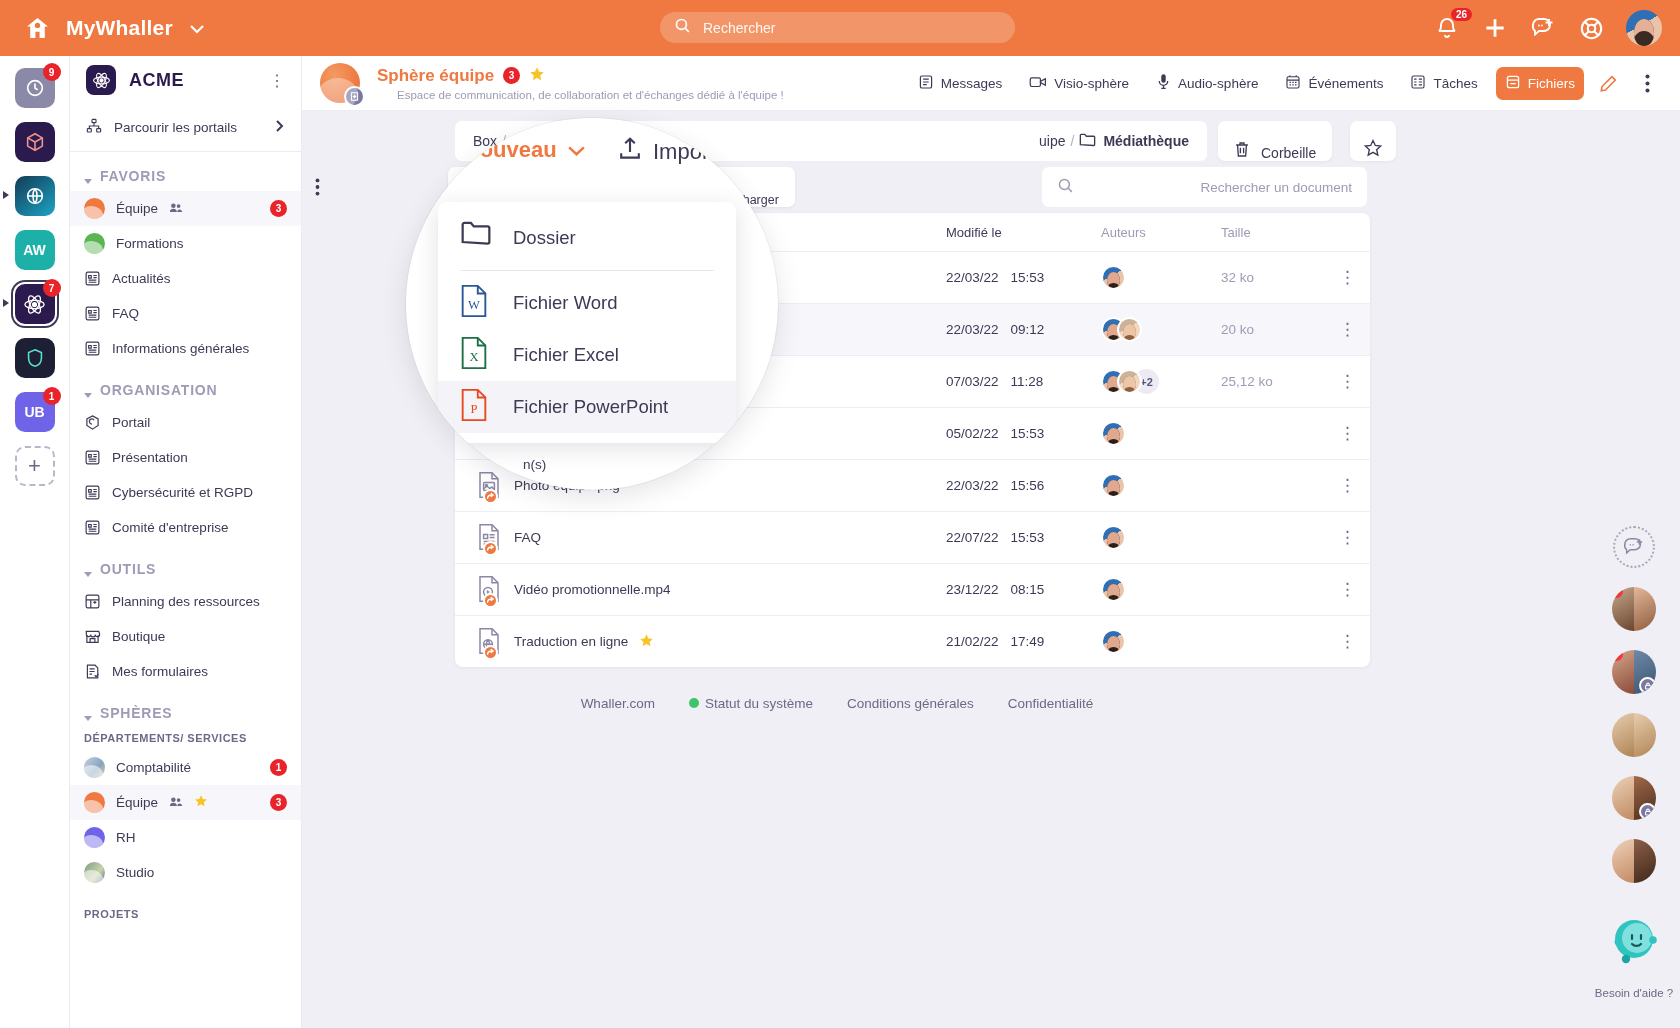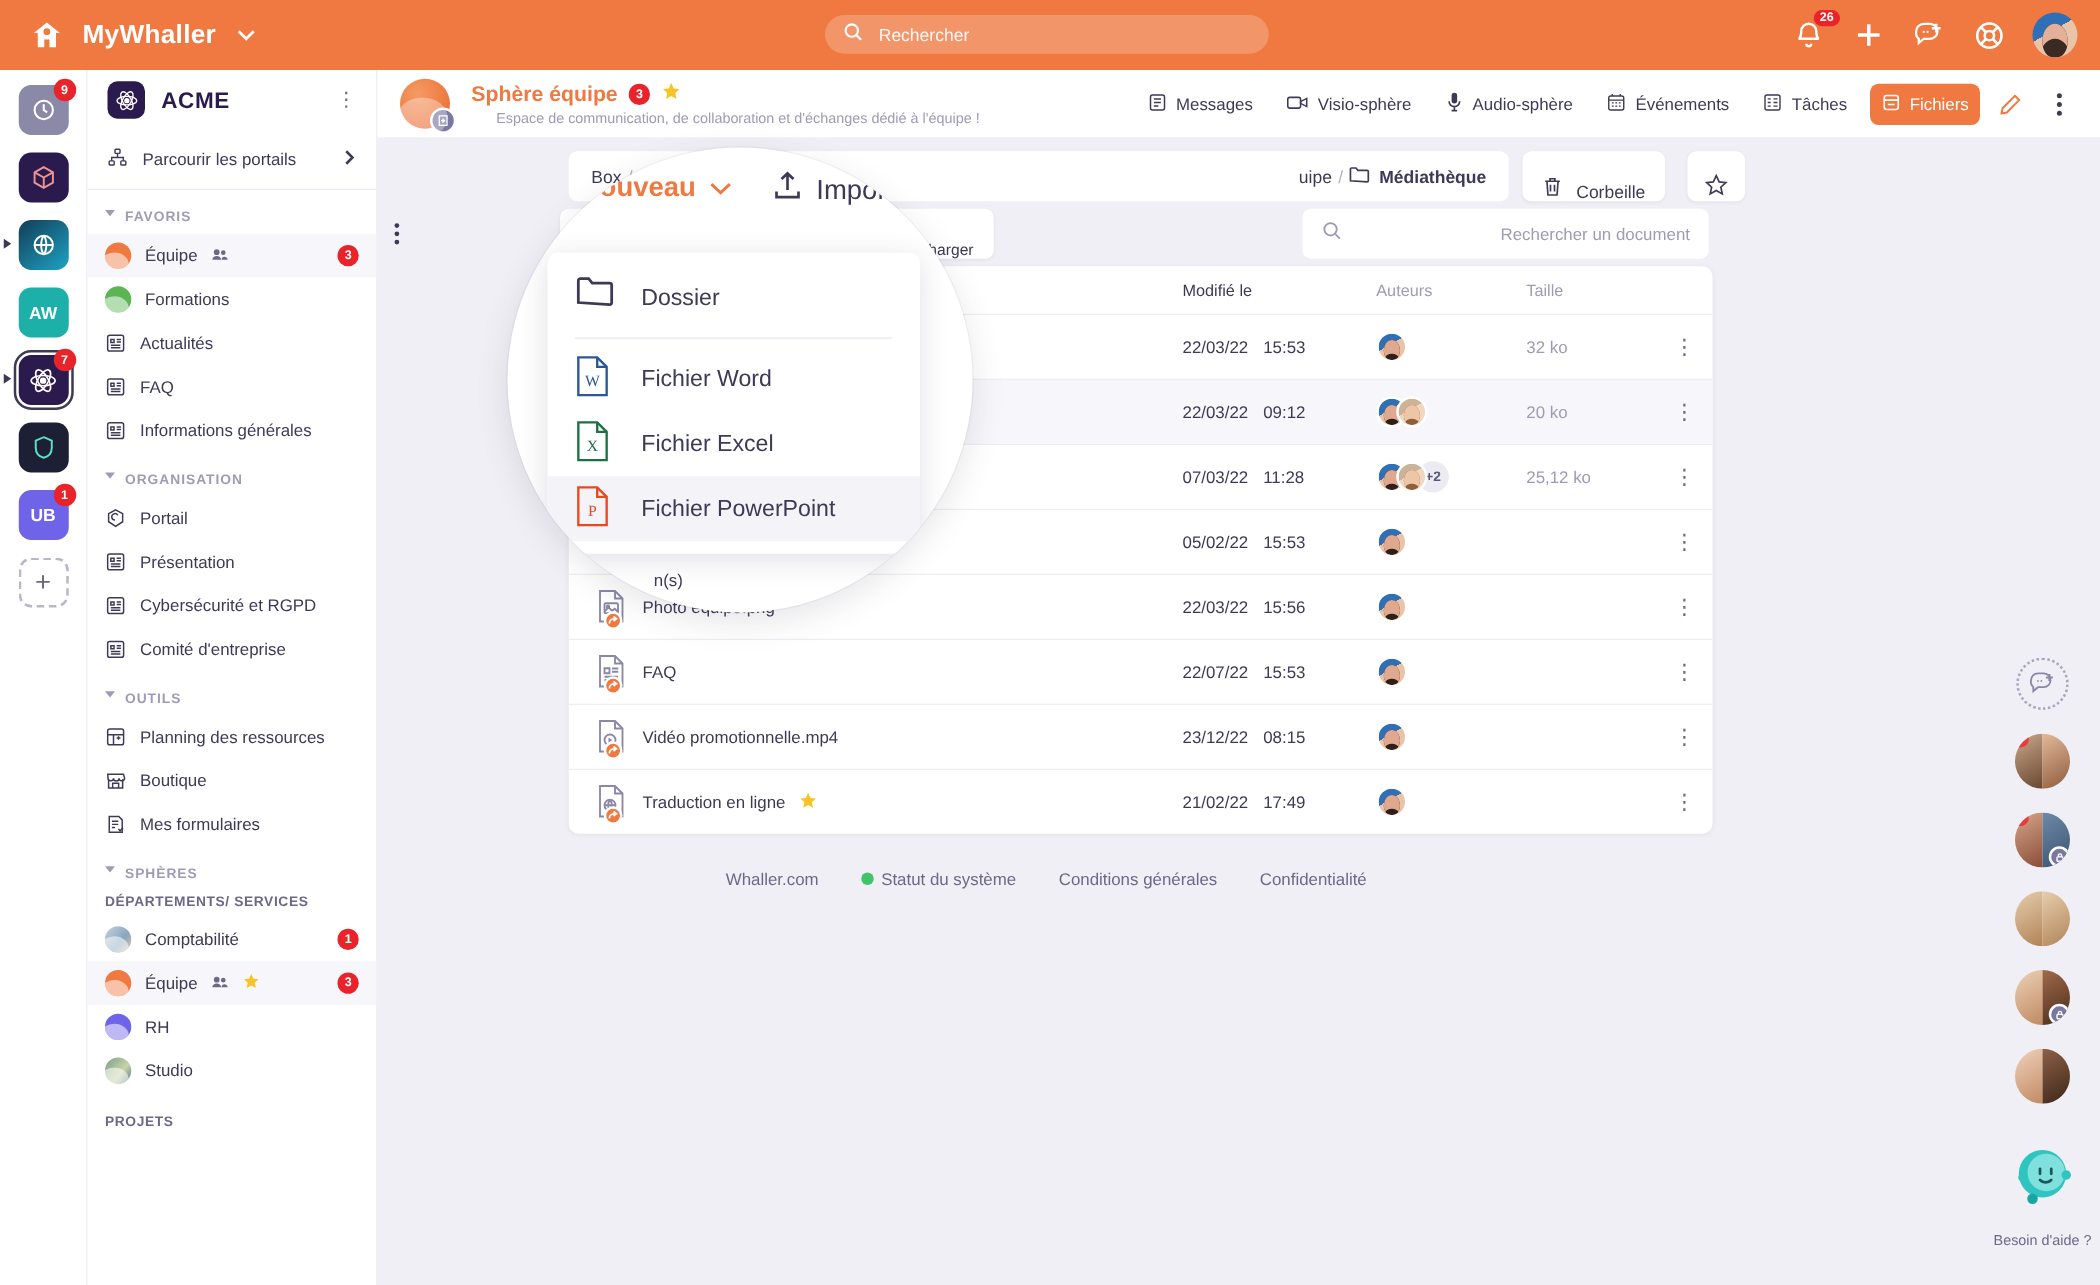--- a/index.html
+++ b/index.html
@@ -66,22 +66,22 @@
   .sidebar {
     position: absolute; top: 56px; left: 70px; width: 232px; height: 972px;
     background: #fff; overflow: hidden; border-right: 1px solid #eceaf2;
   }
   .portals {
     display:flex; align-items:center; height: 48px; padding: 0 16px; cursor:pointer;
     border-bottom: 1px solid #eceaf2; font-size: 13.5px; color:#3c3a55;
   }
   .portals .lbl { margin-left: 12px; flex: 1; }
   .sec-title {
-    display:flex; align-items:flex-start; gap:8px; padding: 16px 16px 7px 14px;
-    font-size: 11px; font-weight: bold; color: #9e9bb4; letter-spacing: .8px; cursor:pointer;
+    display:flex; align-items:flex-end; gap:8px; padding: 16px 16px 7px 14px;
+    font-size: 14px; font-weight: bold; color: #9e9bb4; letter-spacing: .8px; cursor:pointer;
   }
   .caret-d { width:0;height:0;border-top:5px solid #9e9bb4;border-left:4px solid transparent;border-right:4px solid transparent; }
   .nav-item {
     display: flex; align-items: center; height: 35px; padding: 0 14px; cursor: pointer;
     font-size: 13.5px; color: #3c3a55; gap: 11px; position: relative;
   }
   .nav-item.active { background: #f7f6fa; }
   .nav-item .txt { white-space: nowrap; }
   .sphere-dot { width:21px;height:21px;border-radius:50%; flex-shrink:0; position:relative; overflow:hidden;}
   .sphere-dot::after{content:'';position:absolute;left:-20%;top:40%;width:110%;height:90%;

